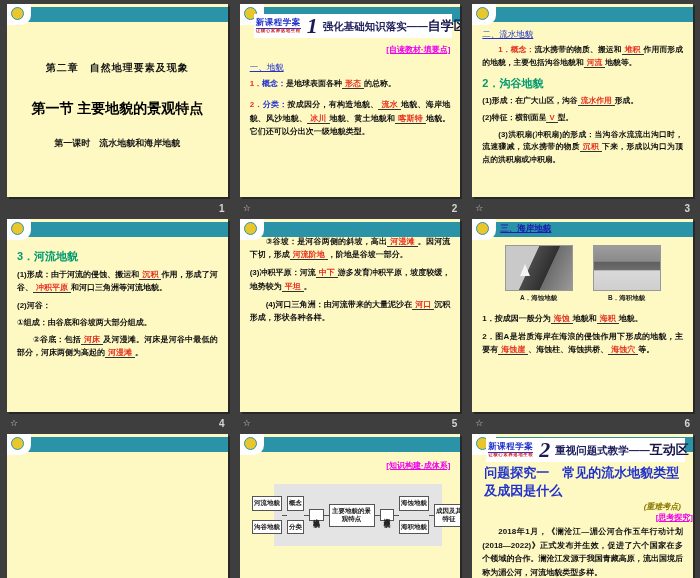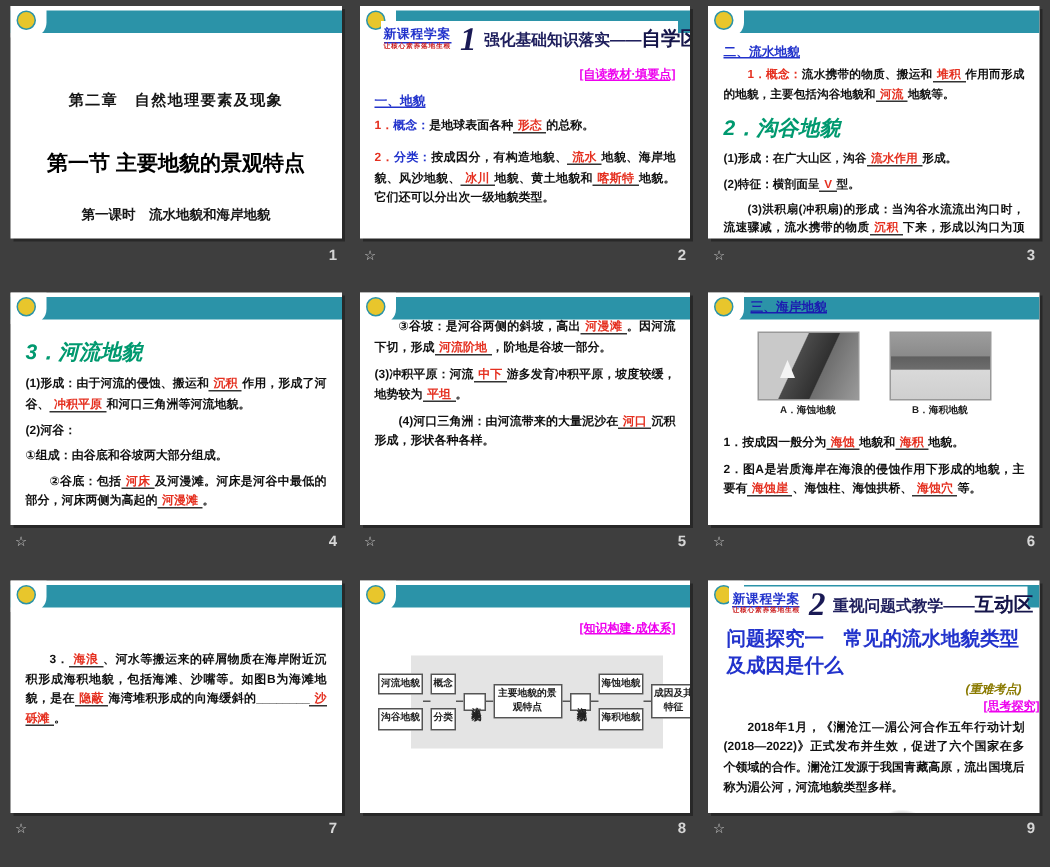--- a/index.html
+++ b/index.html
@@ -7,42 +7,42 @@
     width:700px;height:578px;background:#3e3e3e;overflow:hidden;
     font-family:"Liberation Sans","DejaVu Sans",sans-serif;
   }
   .grid{
     box-sizing:border-box;width:700px;height:578px;
     display:grid;grid-template-columns:repeat(3,1fr);grid-template-rows:repeat(3,1fr);
     padding:4px 7px 0 7px;column-gap:12px;
   }
   .cell{display:flex;flex-direction:column;min-width:0;}
   .slide{
-    position:relative;background:#ffffff;height:155px;overflow:hidden;
+    position:relative;background:#fef9c3;height:193px;overflow:hidden;
     box-shadow:2px 2px 0 rgba(0,0,0,.35);color:#111;
     font-weight:bold;
   }
   .strip{
     height:22px;display:flex;align-items:center;justify-content:space-between;
     color:#d6d6d6;font-size:10px;font-weight:bold;padding:0 3px;
   }
   .star{font-size:9px;color:#cfcfcf;}
   
   .topbar{position:absolute;top:3px;left:0;right:0;height:15px;background:#2b93a8;}
   .dotwrap{position:absolute;top:0;left:0;width:24px;height:21px;background:#ffffff;border-radius:0 0 10px 0;}
   .dot{position:absolute;top:3px;left:4px;width:13px;height:13px;border-radius:50%;background:#e8c62c;border:1.5px solid #2b93a8;box-sizing:border-box;}
   .content{position:relative;padding:24px 10px 0 10px;font-size:8px;line-height:1.65;}
   .content p{margin:0 0 4px 0;text-align:justify;}
   .indent{text-indent:16px;}
   
   .sg-red{color:#e53020;}
   .sg-blue{color:#2233cc;}
   .sg-ans{color:#e53020;border-bottom:1.5px solid #333;padding:0 3px;}
-  .h-blue{color:#2233cc;text-decoration:underline;font-weight:bold;font-size:8.5px;margin:2px 0 3px 0;}
-  .h-green{color:#00996f;font-weight:bold;font-size:14px;margin:2px 0 3px 0;font-style:italic;}
+  .h-blue{color:#2233cc;text-decoration:underline;font-weight:normal;font-size:8.5px;margin:2px 0 3px 0;}
+  .h-green{color:#00996f;font-weight:bold;font-size:11px;margin:2px 0 3px 0;}
   .tagline{color:#ee00ee;text-align:right;font-size:8px;font-weight:bold;margin:3px 0 4px 0;text-decoration:underline;}
   
   .s1{text-align:center;}
   .s1-chapter{font-size:10px;letter-spacing:1px;margin-top:32px;color:#161616;}
   .s1-title{font-size:14px;margin-top:20px;color:#000;}
   .s1-sub{font-size:9px;margin-top:16px;color:#161616;}
   
   .hdr{position:relative;display:flex;align-items:center;margin:10px 8px 0 14px;background:#fff;padding:1px 2px;z-index:2;}
   .hdr.overbar{margin-top:4px;}
   .logo{text-align:center;line-height:1.1;flex:none;}
@@ -220,23 +220,20 @@
       <span>6</span>
     </div>
   </div>
 
   <div class="cell">
     <div class="slide">
       <div class="topbar"></div>
       <div class="dotwrap">
           <div class="dot"></div>
         </div>
-      <div class="content" style="padding-top:46px;">
-        <p class="indent"><span>3．</span><span class="sg-ans">海浪</span><span>、河水等搬运来的碎屑物质在海岸附近沉积形成海积地貌，包括海滩、沙嘴等。如图B为海滩地貌，是在</span><span class="sg-ans">隐蔽</span><span>海湾堆积形成的向海缓斜的________</span><span class="sg-ans">沙砾滩</span><span>。</span></p>
-      </div>
     </div>
     <div class="strip">
       <span class="star">☆</span>
       <span>7</span>
     </div>
   </div>
 
   <div class="cell">
     <div class="slide">
       <div class="topbar"></div>

